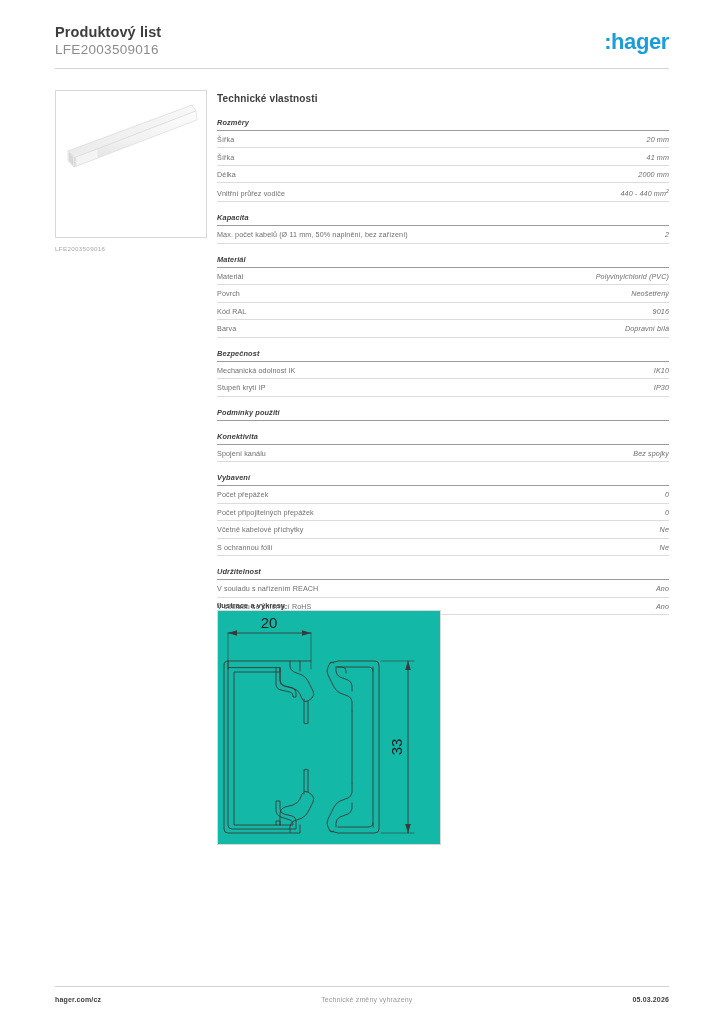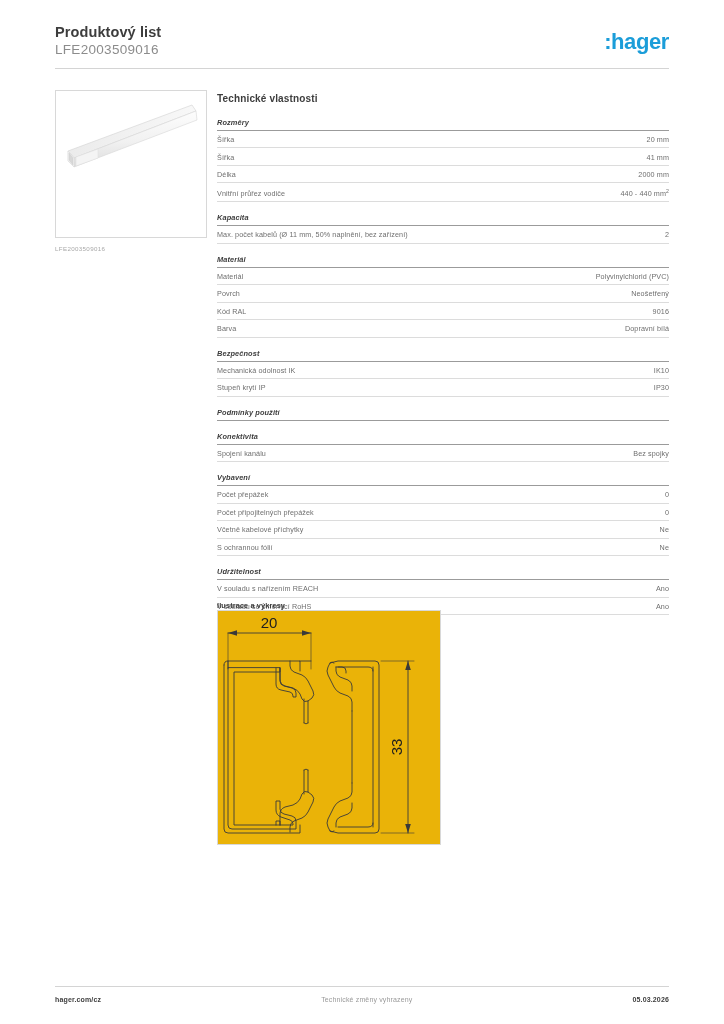--- a/index.html
+++ b/index.html
@@ -120,41 +120,41 @@
     display: flex;
     justify-content: space-between;
     align-items: baseline;
     font-size: 7.2px;
     color: #6e6e6e;
     padding: 4.1px 0 3.4px 0;
     border-bottom: 1px solid #dcdcdc;
     letter-spacing: 0.1px;
   }
   .spec-label { white-space: nowrap; }
-  .spec-value { white-space: nowrap; text-align: left; }
+  .spec-value { white-space: nowrap; text-align: left; font-style: italic; }
   .spec-value sup { font-size: 5.2px; vertical-align: super; }
 
   
   .drawing-section {
     position: absolute;
     left: 217px;
     top: 601px;
     width: 452px;
   }
   .drawing-title {
     font-size: 7.4px;
     font-weight: bold;
     color: #3d3d3d;
     letter-spacing: 0.1px;
   }
   .drawing-frame {
     width: 222px;
     height: 233px;
     border: 1px solid #d8d8d8;
-    background: #eab308;
+    background: #14b8a6;
     position: relative;
   }
 
   
   .footer-rule {
     position: absolute;
     left: 55px;
     top: 986px;
     width: 614px;
     height: 1px;

